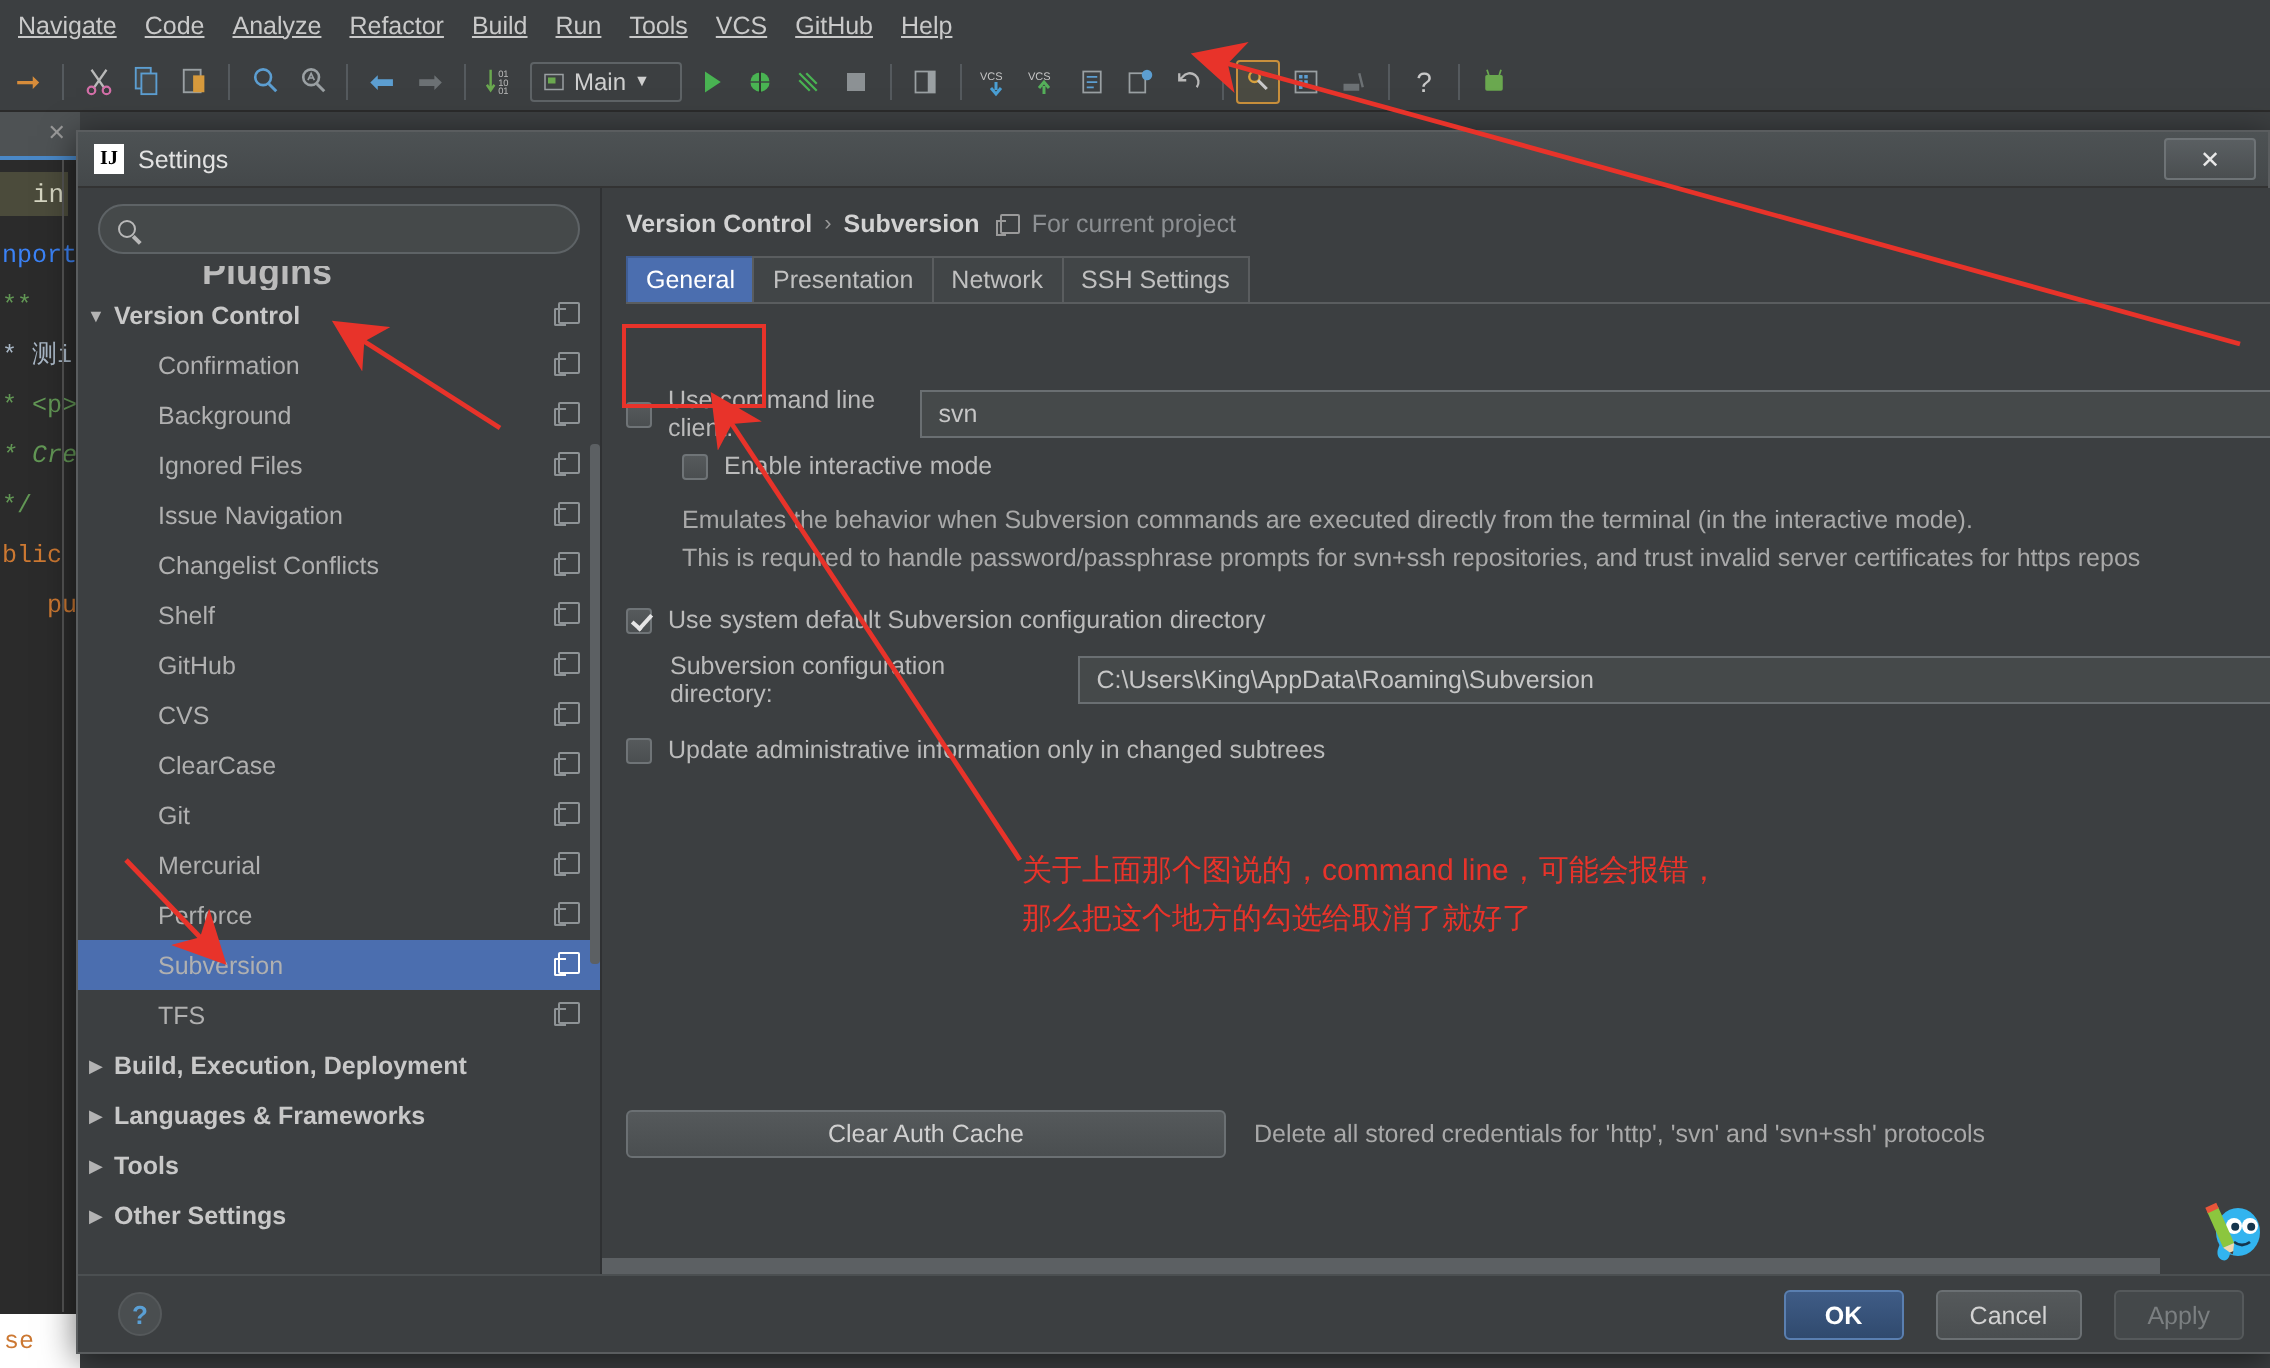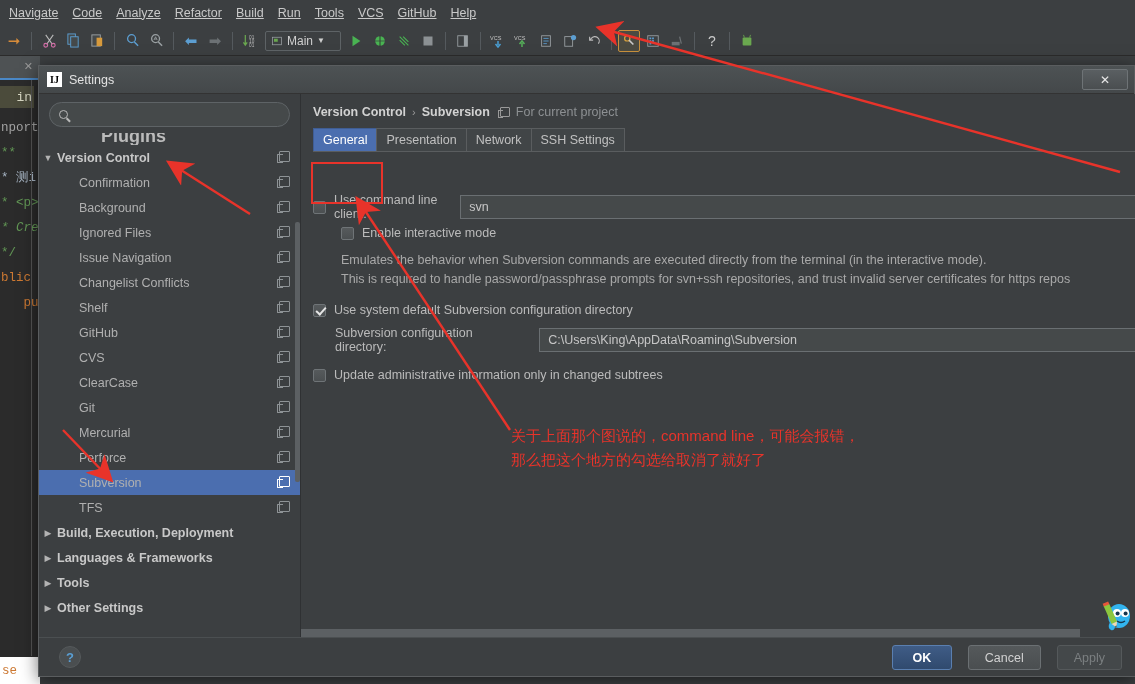--- a/index.html
+++ b/index.html
@@ -482,21 +482,21 @@
         </svg>
       </div>
   </div>
 
   <div class="ed-tabstrip">
       <span class="x">✕</span>
     </div>
   <div class="ed-body">
     <div class="ed-chip">in</div>
     <div style="margin-top:34px;">
-      <div class="ed-line" style="color:#a3a3a3;">nport</div>
+      <div class="ed-line" style="color:#3b82f6;">nport</div>
       <div class="ed-line" style="color:#629755;">**</div>
       <div class="ed-line" style="color:#a9b7c6;">* 测i</div>
       <div class="ed-line" style="color:#629755;">* &lt;p&gt;</div>
       <div class="ed-line" style="color:#629755;font-style:italic;">* Cre</div>
       <div class="ed-line" style="color:#629755;">*/</div>
       <div class="ed-line" style="color:#cc7832;">blic</div>
       <div class="ed-line" style="color:#cc7832;">   pu</div>
     </div>
   </div>
   <div class="ed-gut"></div>
@@ -654,20 +654,24 @@
           </div>
         </div>
 
         <div class="row" style="height:26px; margin-top:9px;">
           <div class="chk"></div>
           <div class="lbl">Update administrative information only in changed subtrees</div>
         </div>
 
       </div>
 
+      <div style="position:absolute; left:12px; top:461px; display:flex; align-items:center; gap:14px;">
+        <div class="clearbtn">Clear Auth Cache</div>
+        <div class="desc">Delete all stored credentials for 'http', 'svn' and 'svn+ssh' protocols</div>
+      </div>
 
       <div class="hscroll">
         <div class="thumb"></div>
       </div>
     </div>
   </div>
 
   <div class="dlg-foot">
     <div class="helpbtn">?</div>
     <div class="footbtns">

